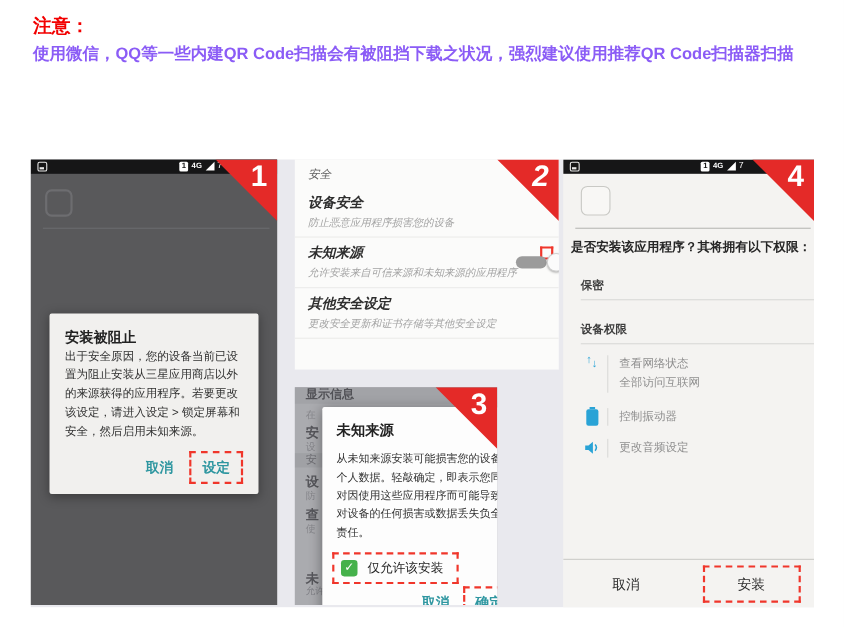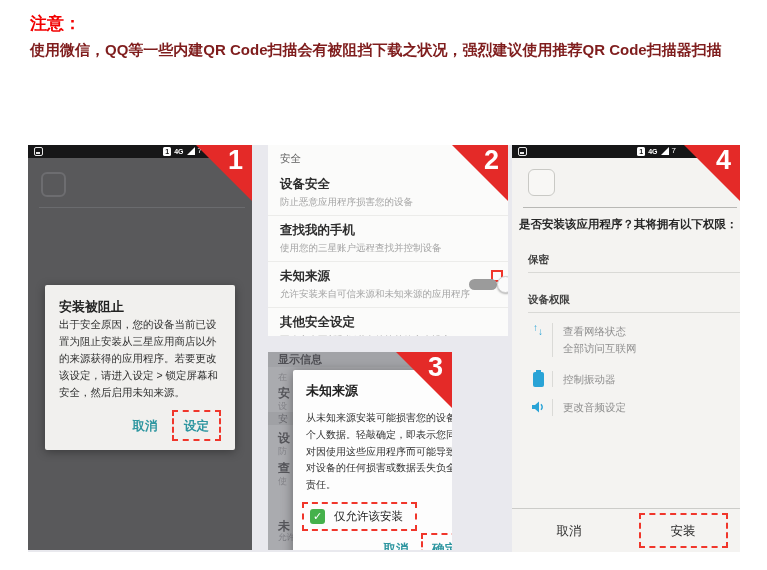--- a/index.html
+++ b/index.html
@@ -3,28 +3,28 @@
 <meta charset="utf-8">
 <style>
   * { margin:0; padding:0; box-sizing:border-box; }
   html,body { width:767px; height:570px; background:#ffffff;
     font-family:"Liberation Sans","DejaVu Sans",sans-serif; }
   .abs { position:absolute; }
   #stage { position:relative; width:767px; height:570px; overflow:hidden; background:#fff; }
 
   
   .note-title { left:30px; top:12px; font-size:17px; font-weight:bold; color:#f20000; }
-  .note-body  { left:30px; top:38px; width:716px; font-size:15px; font-weight:bold; color:#7f1d1d; line-height:1.65; }
+  .note-body  { left:30px; top:38px; width:716px; font-size:15px; font-weight:bold; color:#8b5cf6; line-height:1.65; }
   .subtitle   { left:30px; top:112px; font-size:13.5px; color:#8d8d8d; }
 
   
   #phones { left:28px; top:145px; width:712px; height:407px; background:#e9e9ee; }
   .col { position:absolute; overflow:hidden; }
   #col1 { left:0; top:0; width:224px; height:405px; background:#59595b; }
-  #shot2 { left:240px; top:0; width:240px; height:191px; background:#fbfbfa; }
+  #shot2 { left:240px; top:0; width:240px; height:191px; background:#fbfbfa;font-style:italic; }
   #shot3 { left:240px; top:207px; width:184px; height:198px; background:#aaabaf; }
   #col3 { left:484px; top:0; width:228px; height:407px; background:#f4f3f1; }
 
   
   .corner { position:absolute; top:0; right:0; width:0; height:0;
     border-top:56px solid #e42a28; border-left:56px solid transparent; z-index:5; }
   .corner-num { position:absolute; top:1px; right:9px; z-index:6; color:#fff;
     font-size:27px; font-weight:bold; line-height:1.1; }
 
   
@@ -149,24 +149,20 @@
     </div>
 
     <div class="col" id="shot2">
       <div class="s2-header">安全</div>
 
       <div class="s2-item">
         <div class="s2-t">设备安全</div>
         <div class="s2-s">防止恶意应用程序损害您的设备</div>
       </div>
       <div class="s2-item">
-        <div class="s2-t">查找我的手机</div>
-        <div class="s2-s">使用您的三星账户远程查找并控制设备</div>
-      </div>
-      <div class="s2-item">
         <div class="s2-t">未知来源</div>
         <div class="s2-s">允许安装来自可信来源和未知来源的应用程序</div>
         <span class="toggle-dash dashbox">
           <span class="toggle">
             <span class="track"></span>
             <span class="knob"></span>
           </span>
         </span>
       </div>
       <div class="s2-item">

